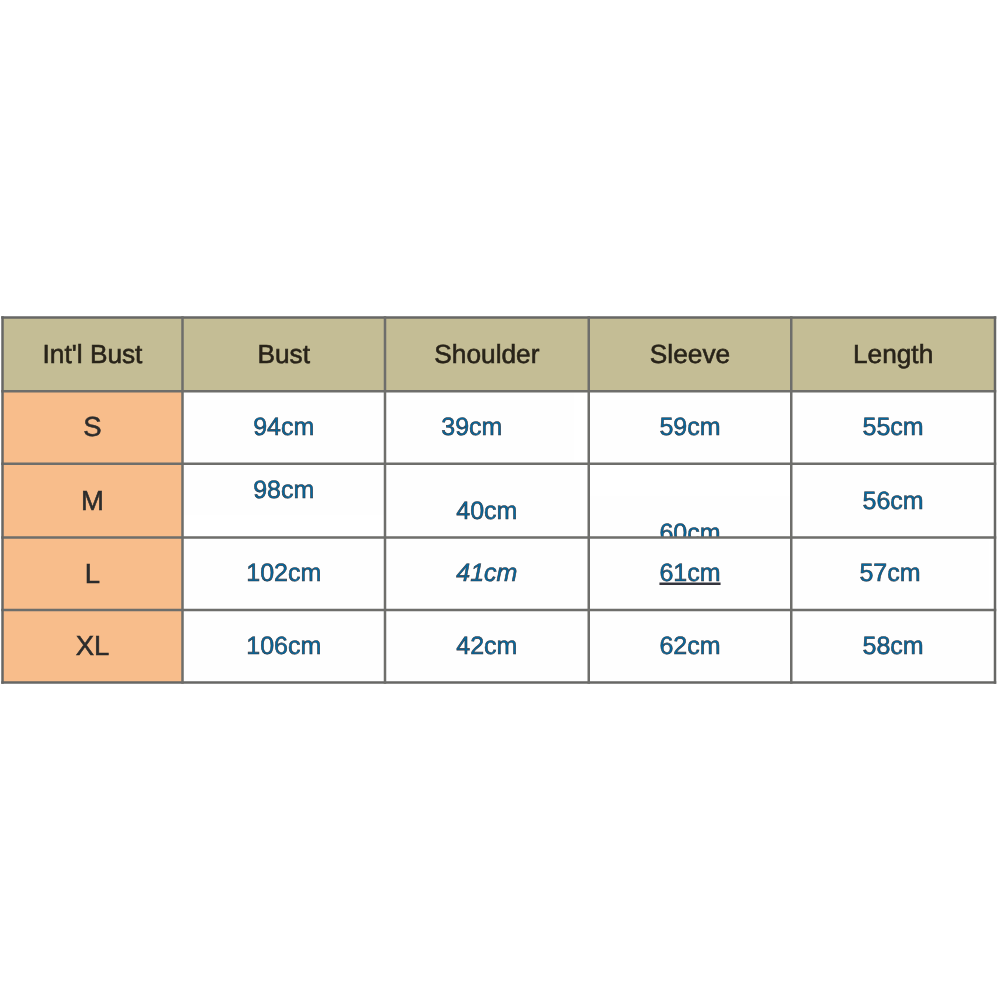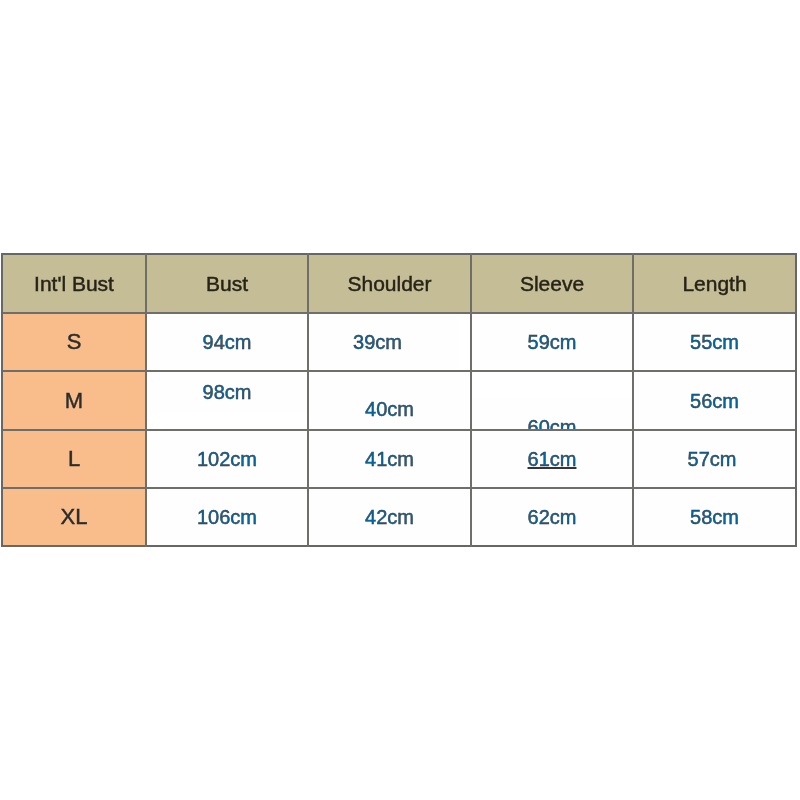--- a/index.html
+++ b/index.html
@@ -88,21 +88,21 @@
       <div class="cell size-cell" style="left:2px; top:371px; width:144px; height:59px;">M</div>
       <div class="cell val-cell" style="left:146px; top:371px; width:162px; height:41px;">98cm</div>
       <div class="cell val-cell" style="left:308px; top:371px; width:163px; height:75px;">40cm</div>
       <div class="cell val-cell" style="left:471px; top:371px; width:162px; height:59px;margin-top:26px;">60cm</div>
       <div class="cell val-cell" style="left:633px; top:371px; width:163px; height:59px;">56cm</div>
     </div>
 
     <div class="row">
       <div class="cell size-cell" style="left:2px; top:430px; width:144px; height:58px;">L</div>
       <div class="cell val-cell" style="left:146px; top:430px; width:162px; height:58px;">102cm</div>
-      <div class="cell val-cell" style="left:308px; top:430px; width:163px; height:58px;">41cm</div>
+      <div class="cell val-cell" style="left:308px; top:430px; width:163px; height:58px;font-style:italic;">41cm</div>
       <div class="cell val-cell" style="left:471px; top:430px; width:162px; height:58px;text-decoration:underline;">61cm</div>
       <div class="cell val-cell" style="left:633px; top:430px; width:158px; height:58px;">57cm</div>
     </div>
 
     <div class="row">
       <div class="cell size-cell" style="left:2px; top:488px; width:144px; height:58px;">XL</div>
       <div class="cell val-cell" style="left:146px; top:488px; width:162px; height:58px;">106cm</div>
       <div class="cell val-cell" style="left:308px; top:488px; width:163px; height:58px;">42cm</div>
       <div class="cell val-cell" style="left:471px; top:488px; width:162px; height:58px;">62cm</div>
       <div class="cell val-cell" style="left:633px; top:488px; width:163px; height:58px;">58cm</div>

